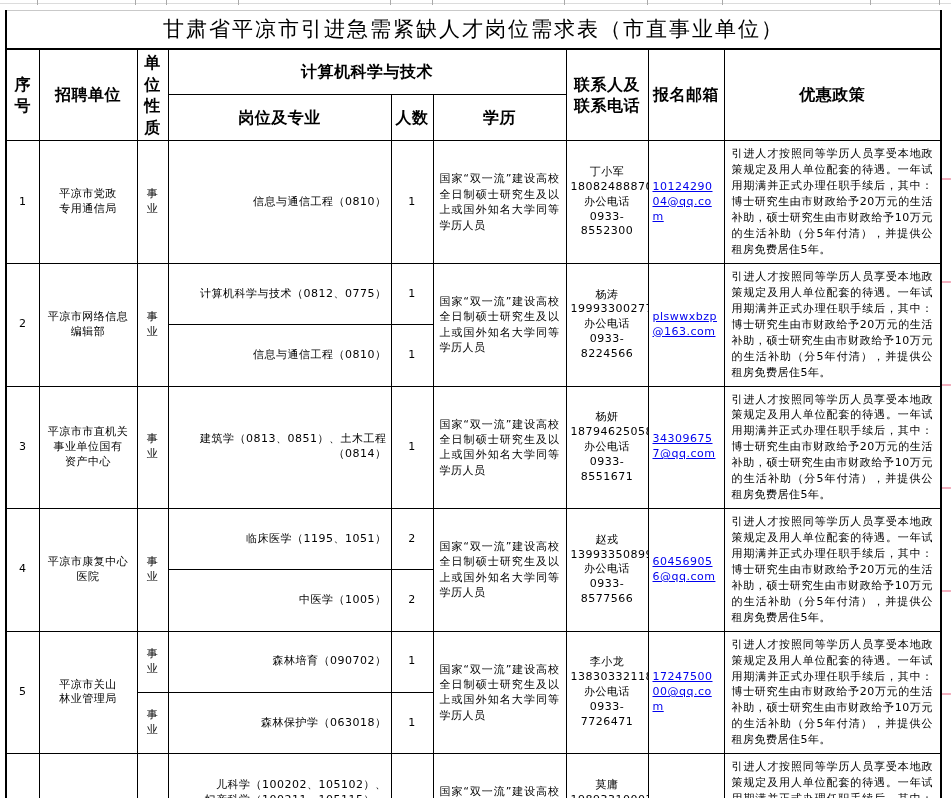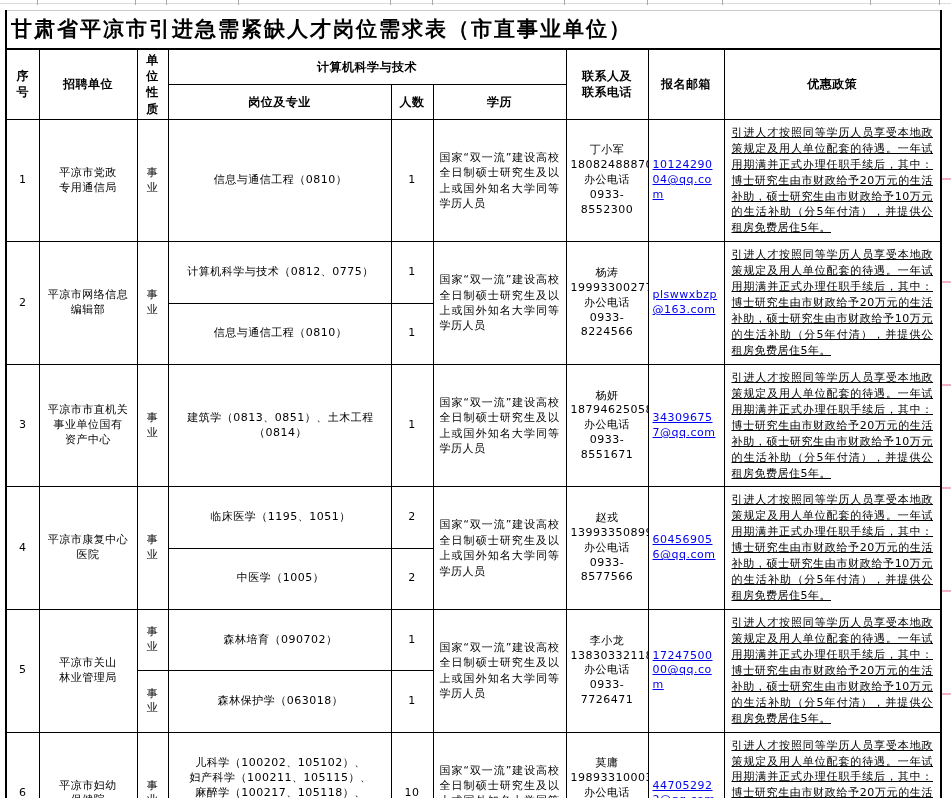--- a/index.html
+++ b/index.html
@@ -19,39 +19,39 @@
   table{border-collapse:collapse;table-layout:fixed;width:935px;}
   td{
     border:1px solid #000;
     font-size:11px;line-height:1.35;letter-spacing:0.5px;
     vertical-align:middle;padding:2px 4px;
     overflow:hidden;
   }
   .title-cell{
     border:none;border-top:1px solid #c9c9c9;border-bottom:2px solid #000;
     border-left:2px solid #000;border-right:2px solid #000;
-    font-size:21px;font-weight:bold;letter-spacing:2px;
+    font-size:21px;font-weight:normal;text-align:center;letter-spacing:2px;
     height:33px;
   }
-  tr.headrow td{font-weight:bold;font-size:12px;text-align:center;}
+  tr.headrow td{font-weight:bold;font-size:16px;text-align:center;}
   .h-head{height:33px;}
   .r-tall{height:111px;}
   .r-half{height:56px;}
   .r-six{height:97px;}
   .ol{border-left:2px solid #000 !important;}
   .or{border-right:2px solid #000 !important;}
   .center{text-align:center;}
   .pre{white-space:pre-line;}
-  .pos-cell{text-align:center;padding-left:6px;}
+  .pos-cell{text-align:right;padding-left:6px;}
   .cnt-cell{text-align:center;}
   .edu-cell{text-align:justify;padding:3px 6px;line-height:1.4;}
   .contact-cell{text-align:center;position:relative;margin-left:48px;}
   .email-cell{}
   .email-cell a{color:#0000ee;text-decoration:underline;word-break:break-all;cursor:pointer;}
-  .policy-cell{text-align:justify;padding:5px 7px;line-height:1.45;text-decoration:underline;}
+  .policy-cell{text-align:justify;padding:5px 7px;line-height:1.45;}
 </style>
 </head>
 <body>
 
 <div class="topstrip">
   <div class="hline"></div>
   <span class="tick" style="left:37px"></span>
   <span class="tick" style="left:135px"></span>
   <span class="tick" style="left:166px"></span>
   <span class="tick" style="left:238px"></span>

